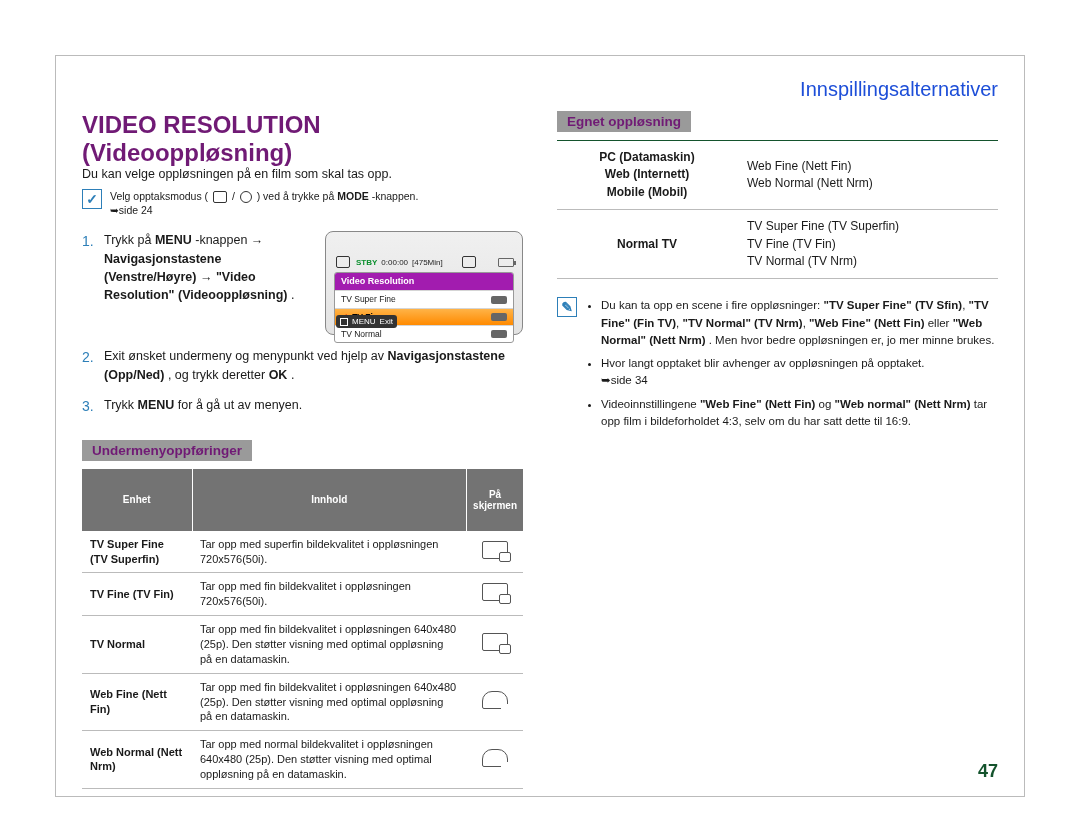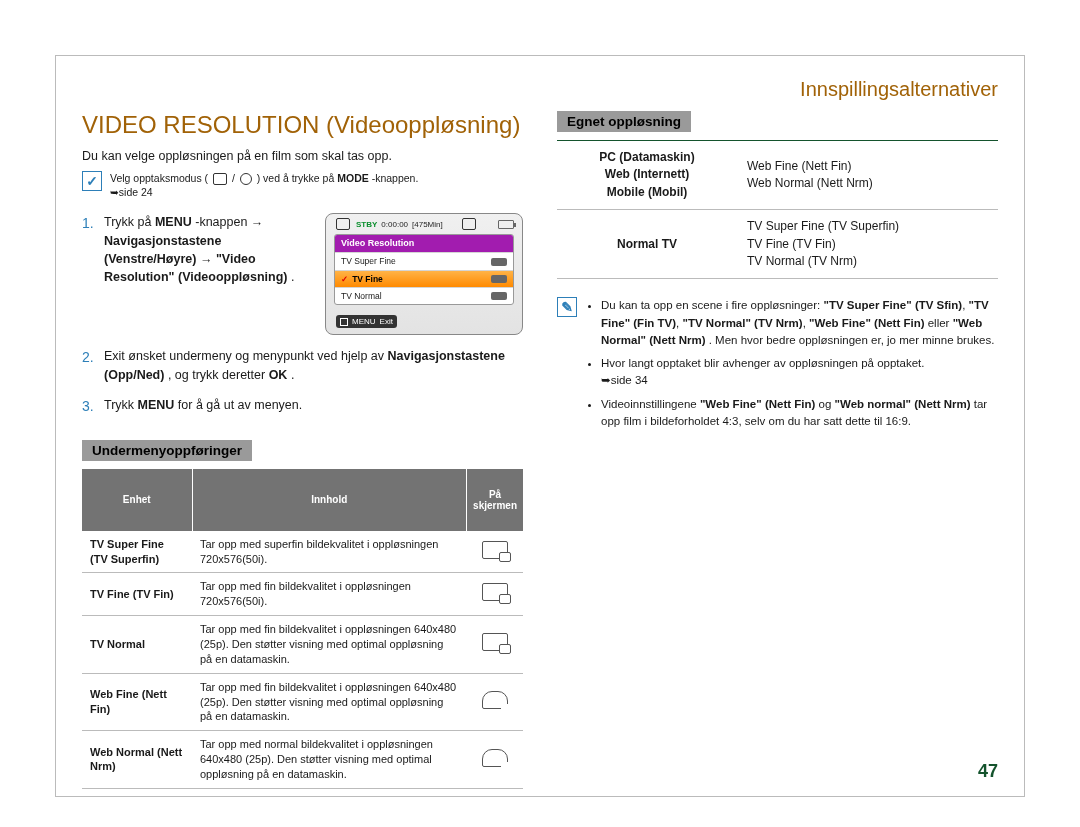--- a/index.html
+++ b/index.html
@@ -14,32 +14,31 @@
   .page {
     position: absolute;
     left: 55px; right: 55px; top: 55px; bottom: 30px;
     border: 1px solid #bbb;
     padding: 22px 26px 20px 26px;
     display: flex;
     flex-direction: column;
   }
   .page-header {
     text-align: right;
-    color: #a16207;
+    color: #1d4ed8;
     font-size: 20px;
     font-weight: 400;
     margin-bottom: 10px;
   }
   .columns { display: flex; gap: 34px; flex: 1; }
   .col { flex: 1 1 0; }
   h1.main-title {
-    color: #a16207;
-    font-weight: 400;
+    color: #701a75;
+    font-weight: 700;
     font-size: 24px;
-    margin-bottom: 10px;
   }
   .intro { font-size: 12.5px; margin-bottom: 8px; }
   .note-row { display: flex; align-items: flex-start; gap: 8px; margin: 6px 0 14px; }
   .note-icon {
     width: 20px; height: 20px;
     border: 1.5px solid #2d7fb8;
     color: #2d7fb8;
     display: flex; align-items: center; justify-content: center;
     font-size: 14px; font-weight: bold;
     flex-shrink: 0;
@@ -56,24 +55,24 @@
   ol.steps > li::before {
     content: counter(step) ".";
     position: absolute; left: 0; top: 0;
     color: #2d7fb8; font-size: 14px;
   }
   .b { font-weight: bold; }
   .step1-wrap { display: flex; gap: 26px; align-items: flex-start; }
   .step1-text { flex: 1; }
   
   .lcd {
-    width: 198px; height: 122px;
+    width: 198px; height: 104px;
     border: 1.5px solid #888; border-radius: 8px;
     background: linear-gradient(#f0f0f0,#e3e3e3);
-    padding: 4px 8px;
+    padding: 24px 8px;
     font-size: 8.5px;
     flex-shrink: 0;
     position: relative;
   }
   .lcd-top { display:flex; align-items:center; gap:4px; margin-bottom:4px;}
   .stby { color:#0b8f2e; font-weight:bold; font-size:8px;}
   .stby-time{font-size:8px;color:#222;}
   .stby-remain{font-size:8px;color:#222;}
   .batt{ margin-left:auto; width:16px;height:9px;border:1px solid #666;border-radius:1px;position:relative;}
   .batt::after{content:"";position:absolute;right:-3px;top:2px;width:2px;height:4px;background:#666;}
@@ -84,21 +83,21 @@
   .lcd-hdr{background:#a21caf;color:#fff;font-weight:bold;padding:2px 6px;font-size:9px;}
   .lcd-item{padding:2px 6px;border-top:1px solid #d5d5d5;display:flex;align-items:center;gap:4px;}
   .lcd-item.sel{background:linear-gradient(#ffb347,#ff8a00);color:#000;font-weight:bold;}
   .chk{color:#d00;font-weight:bold;}
   .lcd-item .dot{margin-left:auto;width:16px;height:8px;background:#666;border-radius:2px;}
   .lcd-exit{position:absolute;left:10px;bottom:6px;background:#333;color:#fff;border-radius:3px;padding:1px 4px;font-size:8px;display:flex;gap:4px;align-items:center;}
   .lcd-exit .sq{width:8px;height:8px;border:1px solid #fff;}
 
   .section-bar {
     background: #9a9a9a;
-    color: #000000;
+    color: #701a75;
     font-weight: bold;
     font-size: 13.5px;
     padding: 3px 10px;
     display: inline-block;
     margin: 14px 0 8px;
   }
 
   table.sub { width: 100%; border-collapse: collapse; font-size: 11px; }
   table.sub th {
     background: #737373; color: #fff; font-weight: bold;

